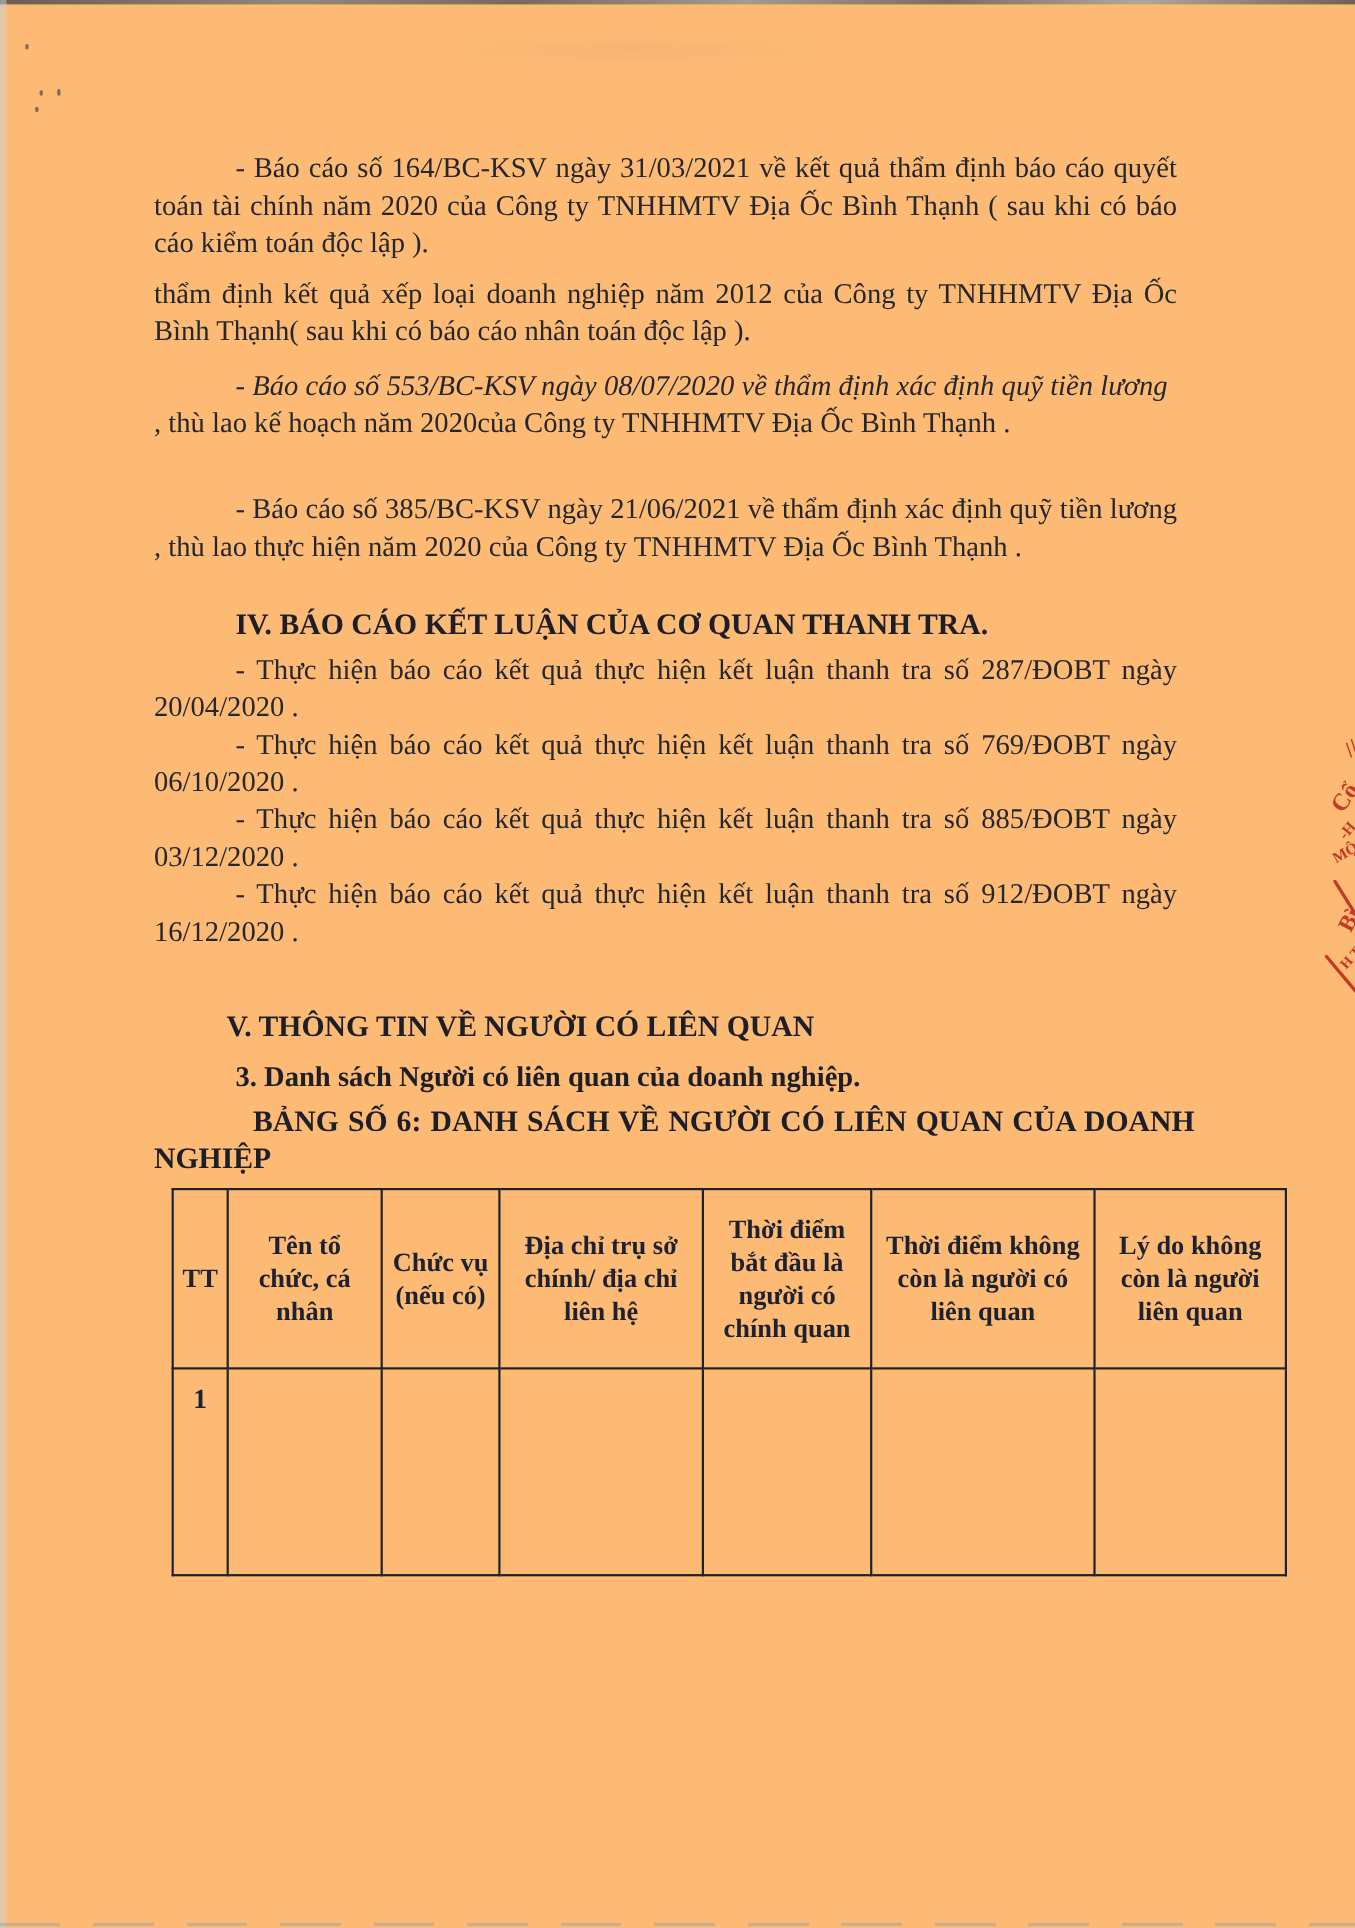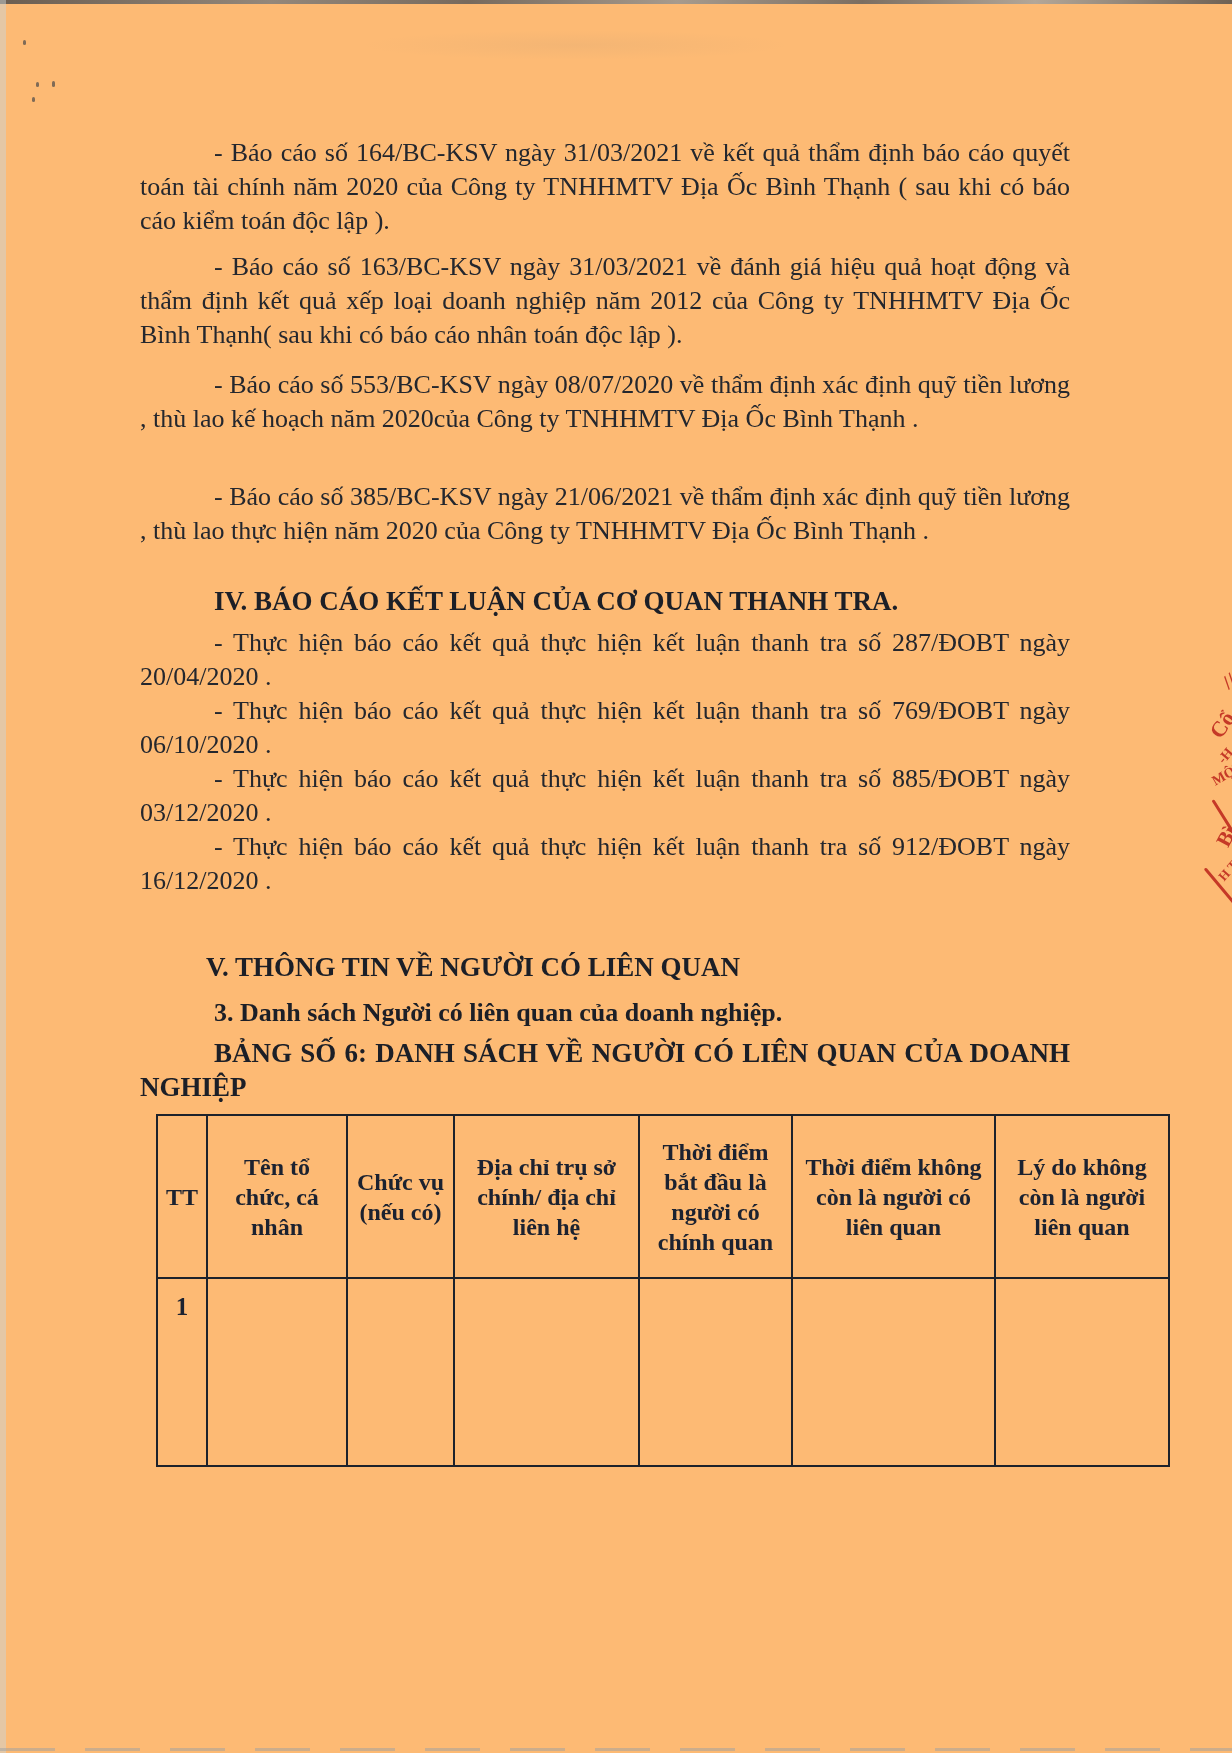--- a/index.html
+++ b/index.html
@@ -61,27 +61,26 @@
 
   <div class="content">
 
     <div class="para">
       <div class="line ind j"><span style="word-spacing: 1.55134px;">- Báo cáo số 164/BC-KSV ngày 31/03/2021 về kết quả thẩm định báo cáo quyết</span></div>
       <div class="line j"><span style="word-spacing: 1.73713px;">toán tài chính năm 2020 của Công ty TNHHMTV Địa Ốc Bình Thạnh ( sau khi có báo</span></div>
       <div class="line"><span>cáo kiểm toán độc lập ).</span></div>
     </div>
 
     <div class="para mt12">
-      <div class="line ind j"><span style="word-spacing: 2.47879px;">- Báo cáo số 163/BC-KSV ngày 31/03/2021 về đánh giá hiệu quả hoạt động và</span></div>
       <div class="line j"><span style="word-spacing: 3.18854px;">thẩm định kết quả xếp loại doanh nghiệp năm 2012 của Công ty TNHHMTV Địa Ốc</span></div>
       <div class="line"><span>Bình Thạnh( sau khi có báo cáo nhân toán độc lập ).</span></div>
     </div>
 
     <div class="para mt16">
-      <div class="line ind j"><span style="word-spacing: 0.0747768px;">- Báo cáo số 553/BC-KSV ngày 08/07/2020 về thẩm định xác định quỹ tiền lương</span></div>
+      <div class="line ind j"><span style="word-spacing: 0.0747768px; font-style: italic;">- Báo cáo số 553/BC-KSV ngày 08/07/2020 về thẩm định xác định quỹ tiền lương</span></div>
       <div class="line"><span>, thù lao kế hoạch năm 2020của Công ty TNHHMTV Địa Ốc Bình Thạnh .</span></div>
     </div>
 
     <div class="para mt28">
       <div class="line ind j"><span style="word-spacing: 0.0747768px;">- Báo cáo số 385/BC-KSV ngày 21/06/2021 về thẩm định xác định quỹ tiền lương</span></div>
       <div class="line"><span>, thù lao thực hiện năm 2020 của Công ty TNHHMTV Địa Ốc Bình Thạnh .</span></div>
     </div>
 
     <div class="line hline ind b mt34"><span>IV. BÁO CÁO KẾT LUẬN CỦA CƠ QUAN THANH TRA.</span></div>
 
@@ -100,21 +99,21 @@
     <div class="para">
       <div class="line ind j"><span style="word-spacing: 4.37188px;">- Thực hiện báo cáo kết quả thực hiện kết luận thanh tra số 912/ĐOBT ngày</span></div>
       <div class="line"><span>16/12/2020 .</span></div>
     </div>
 
     <div class="line hline ind-h b mt50"><span>V. THÔNG TIN VỀ NGƯỜI CÓ LIÊN QUAN</span></div>
 
     <div class="line ind b mt10"><span>3. Danh sách Người có liên quan của doanh nghiệp.</span></div>
 
     <div class="para mt6">
-      <div class="line ind b j" style="font-size:27px;"><span style="word-spacing: 1.51562px;">BẢNG SỐ 6: DANH SÁCH VỀ NGƯỜI CÓ LIÊN QUAN CỦA DOANH</span></div>
+      <div class="line ind b j" style="font-size:27px;"><span style="word-spacing: 1.51562px; margin-left: 16px;">BẢNG SỐ 6: DANH SÁCH VỀ NGƯỜI CÓ LIÊN QUAN CỦA DOANH</span></div>
       <div class="line b" style="font-size:27px;"><span>NGHIỆP</span></div>
     </div>
 
     <table class="rel">
       <colgroup>
         <col style="width:50px">
           <col style="width:140px">
           <col style="width:107px">
         <col style="width:185px">
           <col style="width:153px">

